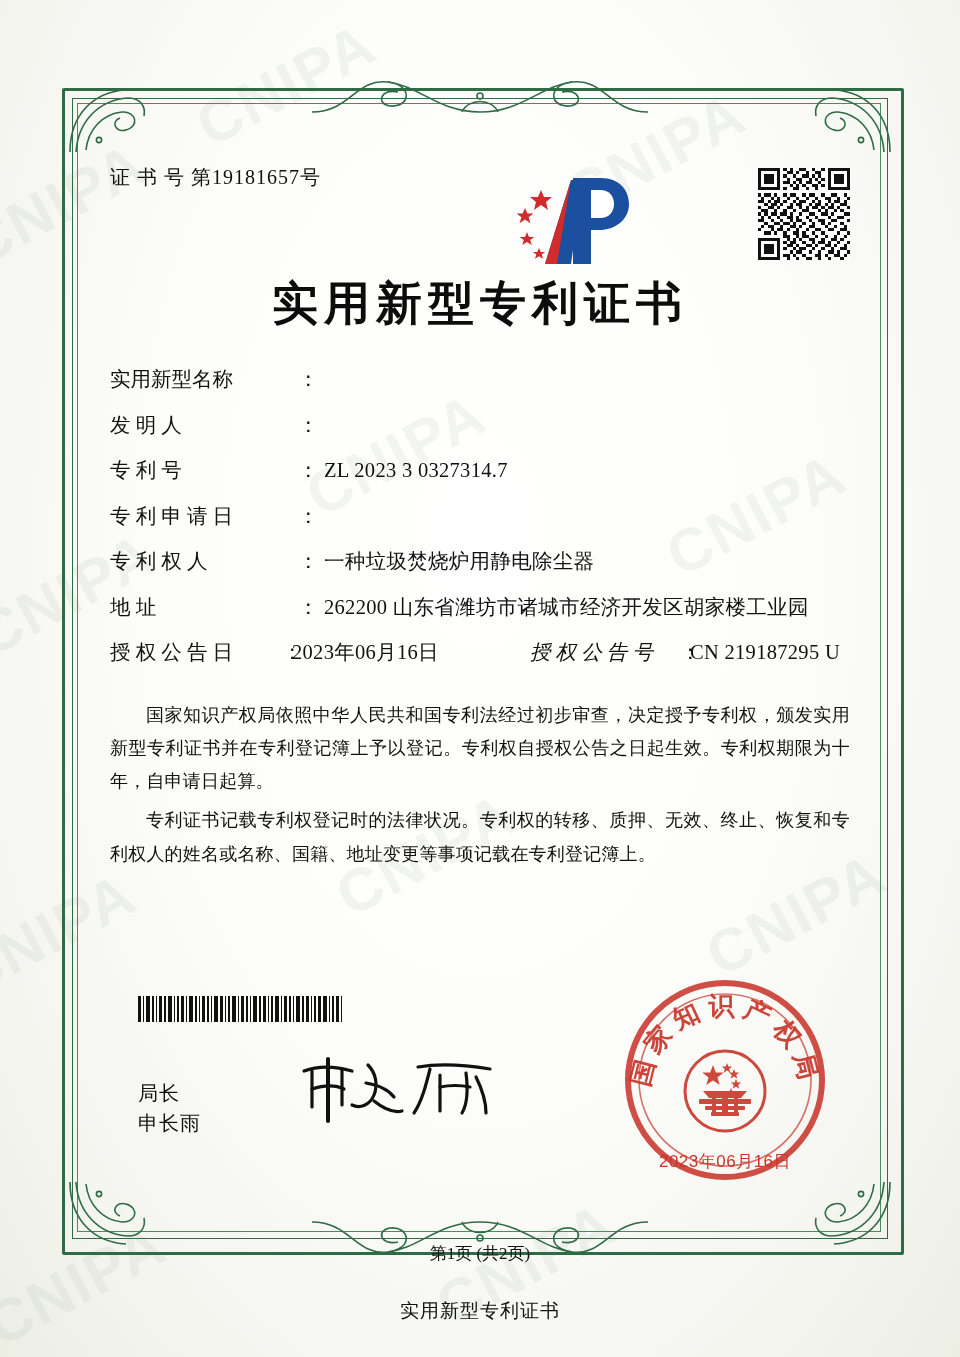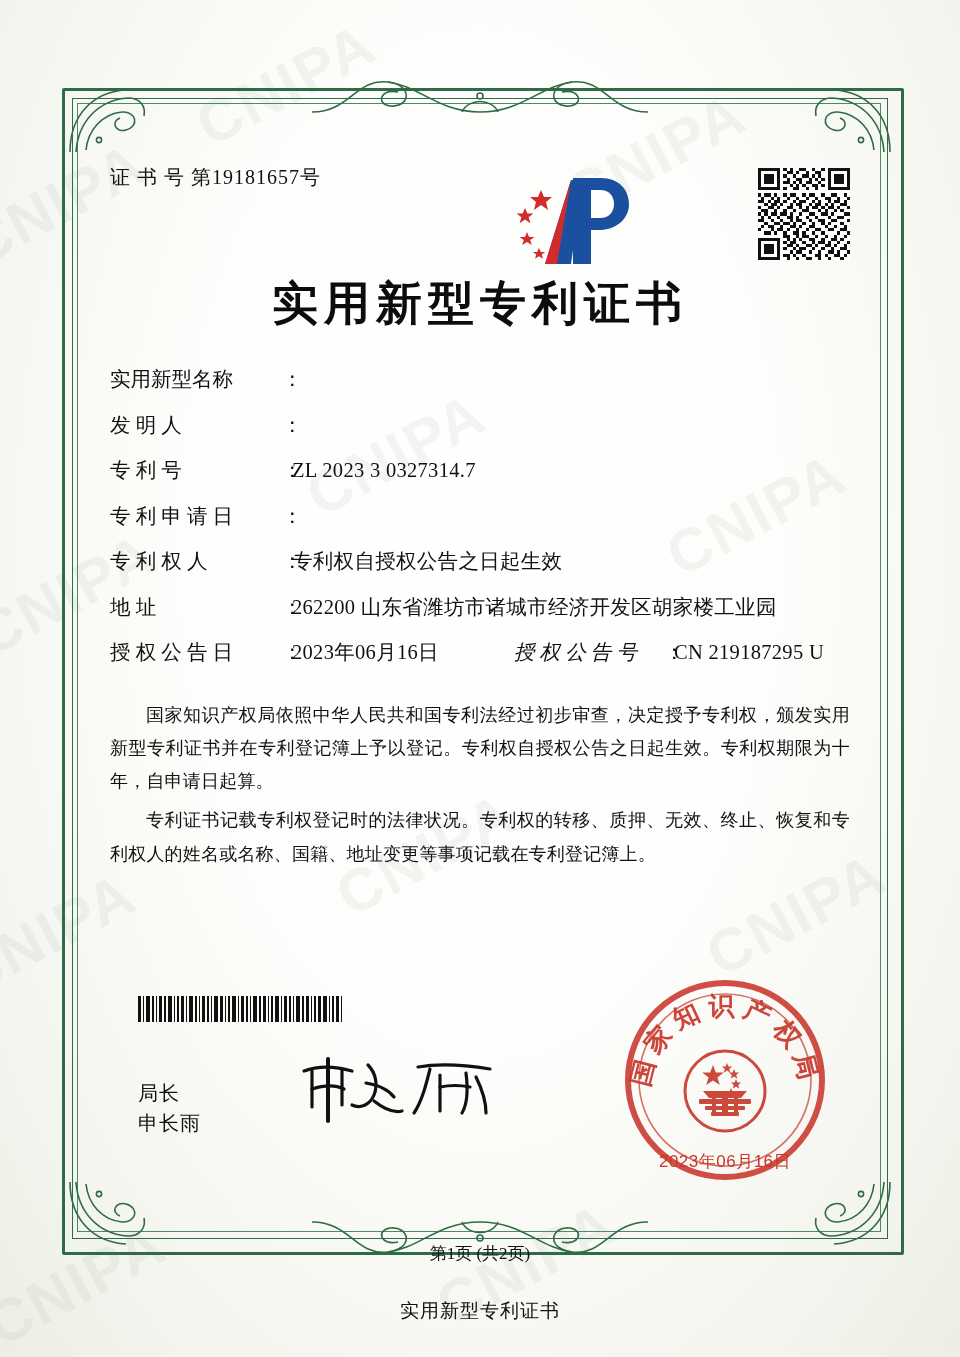--- a/index.html
+++ b/index.html
@@ -128,20 +128,21 @@
   .fields {
     margin-top: 34px;
     font-size: 20.5px;
     color: #111;
     line-height: 1.0;
   }
   .field-row {
     display: flex;
     align-items: flex-start;
     margin-bottom: 25px;
+    gap: 16px;
   }
   .f-label {
     width: 172px;
     flex: 0 0 172px;
     letter-spacing: 0px;
     white-space: nowrap;
   }
   .f-colon { width: 10px; flex: 0 0 10px; }
   .f-value {
     flex: 1;
@@ -581,21 +582,21 @@
       </div>
 
       <div class="field-row">
         <div class="f-label">专 利 申 请 日</div>
         <div class="f-colon">：</div>
       </div>
 
       <div class="field-row">
         <div class="f-label">专 利 权 人</div>
         <div class="f-colon">：</div>
-        <div class="f-value">专利权自授权公告之日起生效</div>
+        <div class="f-value">一种垃圾焚烧炉用静电除尘器</div>
       </div>
 
       <div class="field-row">
         <div class="f-label">地            址</div>
         <div class="f-colon">：</div>
         <div class="f-value">
           <span>262200 山东省潍坊市诸城市经济开发区胡家楼工业园</span>
         </div>
       </div>
 

